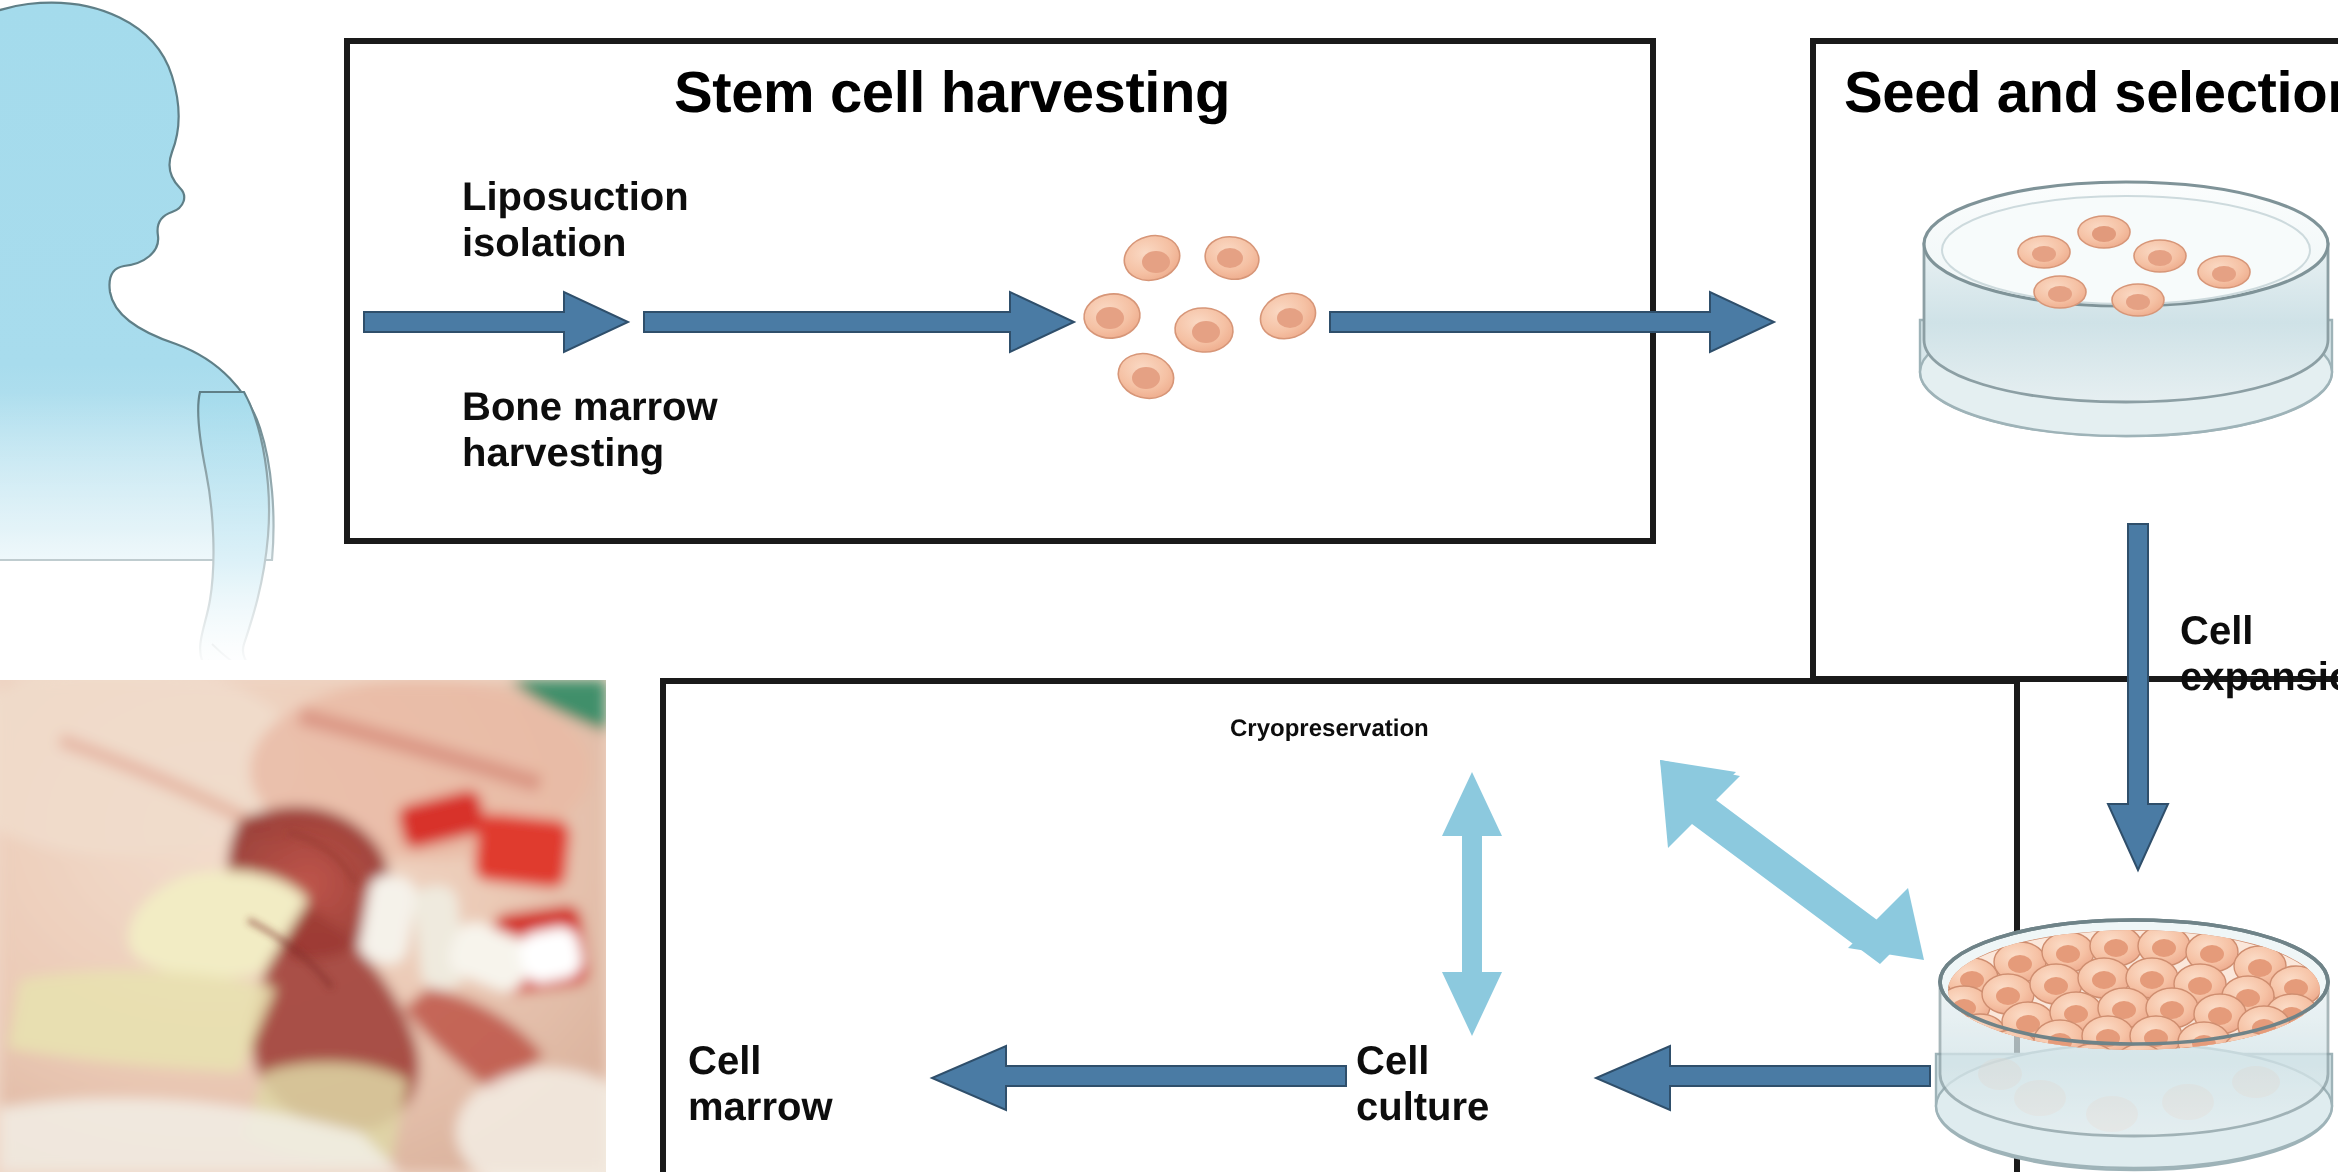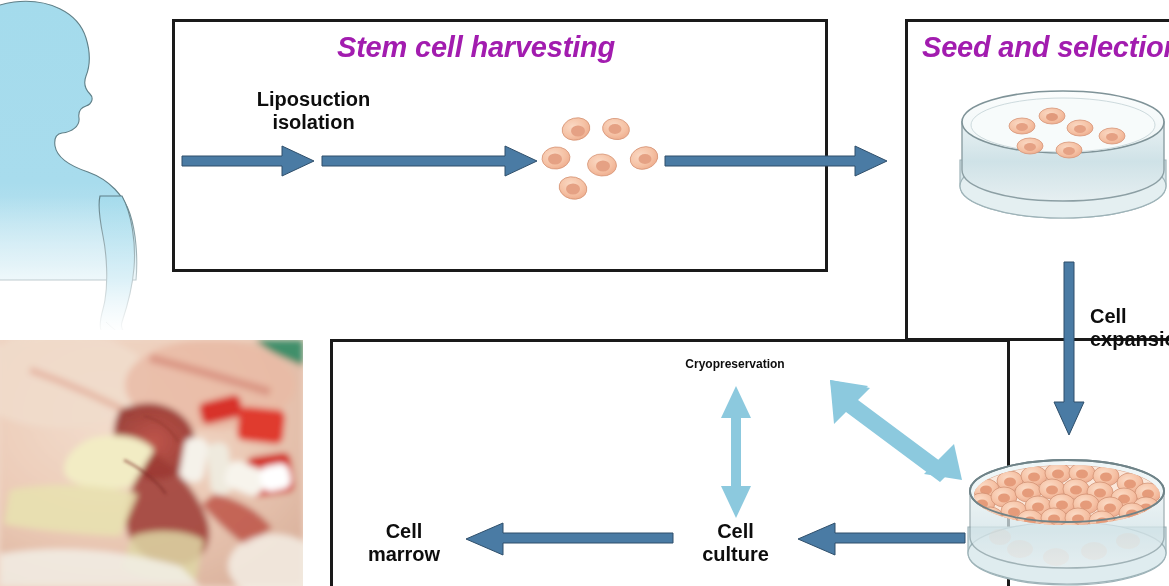--- a/index.html
+++ b/index.html
@@ -1,24 +1,24 @@
 <!DOCTYPE html>
 <html><head>
 <meta charset="utf-8">
 <style>
   html,body{margin:0;padding:0;background:#ffffff;}
   body{width:1169px;height:586px;overflow:hidden;position:relative;
        font-family:"Liberation Sans","DejaVu Sans",sans-serif;}
   #stage{position:absolute;left:0;top:0;width:1169px;height:586px;background:#fff;}
   .abs{position:absolute;}
   .panel{position:absolute;border:3px solid #1a1a1a;background:transparent;box-sizing:border-box;}
-  .ttl{position:absolute;font-weight:bold;color:#a21caf;letter-spacing:-0.2px;
-       white-space:nowrap;line-height:1.12;font-style:italic;}
+  .ttl{position:absolute;font-weight:bold;color:#000000;letter-spacing:-0.2px;
+       white-space:nowrap;line-height:1.12;}
   .lbl{position:absolute;font-weight:bold;color:#0d0d0d;line-height:1.14;
-       text-align:center;white-space:nowrap;}
+       white-space:nowrap;}
   svg{display:block;overflow:visible;}
 </style>
 </head>
 <body>
 
 <div id="stage">
 
   <div class="abs" style="left:0px;top:0px;width:168px;height:330px;">
     <svg width="168" height="330" viewBox="0 0 168 330">
       <defs>
@@ -141,20 +141,24 @@
 
   <div class="ttl" style="left:337px;top:31px;font-size:29px;">Stem cell harvesting</div>
 
   <div class="ttl" style="left:922px;top:31px;font-size:29px;">Seed and selection</div>
 
   <div class="lbl" style="left:231px;top:88px;width:165px;font-size:20px;">
     <div>Liposuction</div>
     <div>isolation</div>
   </div>
 
+  <div class="lbl" style="left:231px;top:193px;width:165px;font-size:20px;">
+    <div>Bone marrow</div>
+    <div>harvesting</div>
+  </div>
 
   <div class="abs" style="left:182px;top:142px;">
     <svg width="135" height="38" viewBox="0 0 135 38">
       <path d="M 0,14 L 100,14 L 100,4 L 132,19 L 100,34 L 100,24 L 0,24 Z" fill="#4a7ba4" stroke="#2f4f6b" stroke-width="1"></path>
     </svg>
   </div>
 
   <div class="abs" style="left:322px;top:142px;">
     <svg width="218" height="38" viewBox="0 0 218 38">
       <path d="M 0,14 L 183,14 L 183,4 L 215,19 L 183,34 L 183,24 L 0,24 Z" fill="#4a7ba4" stroke="#2f4f6b" stroke-width="1"></path>

